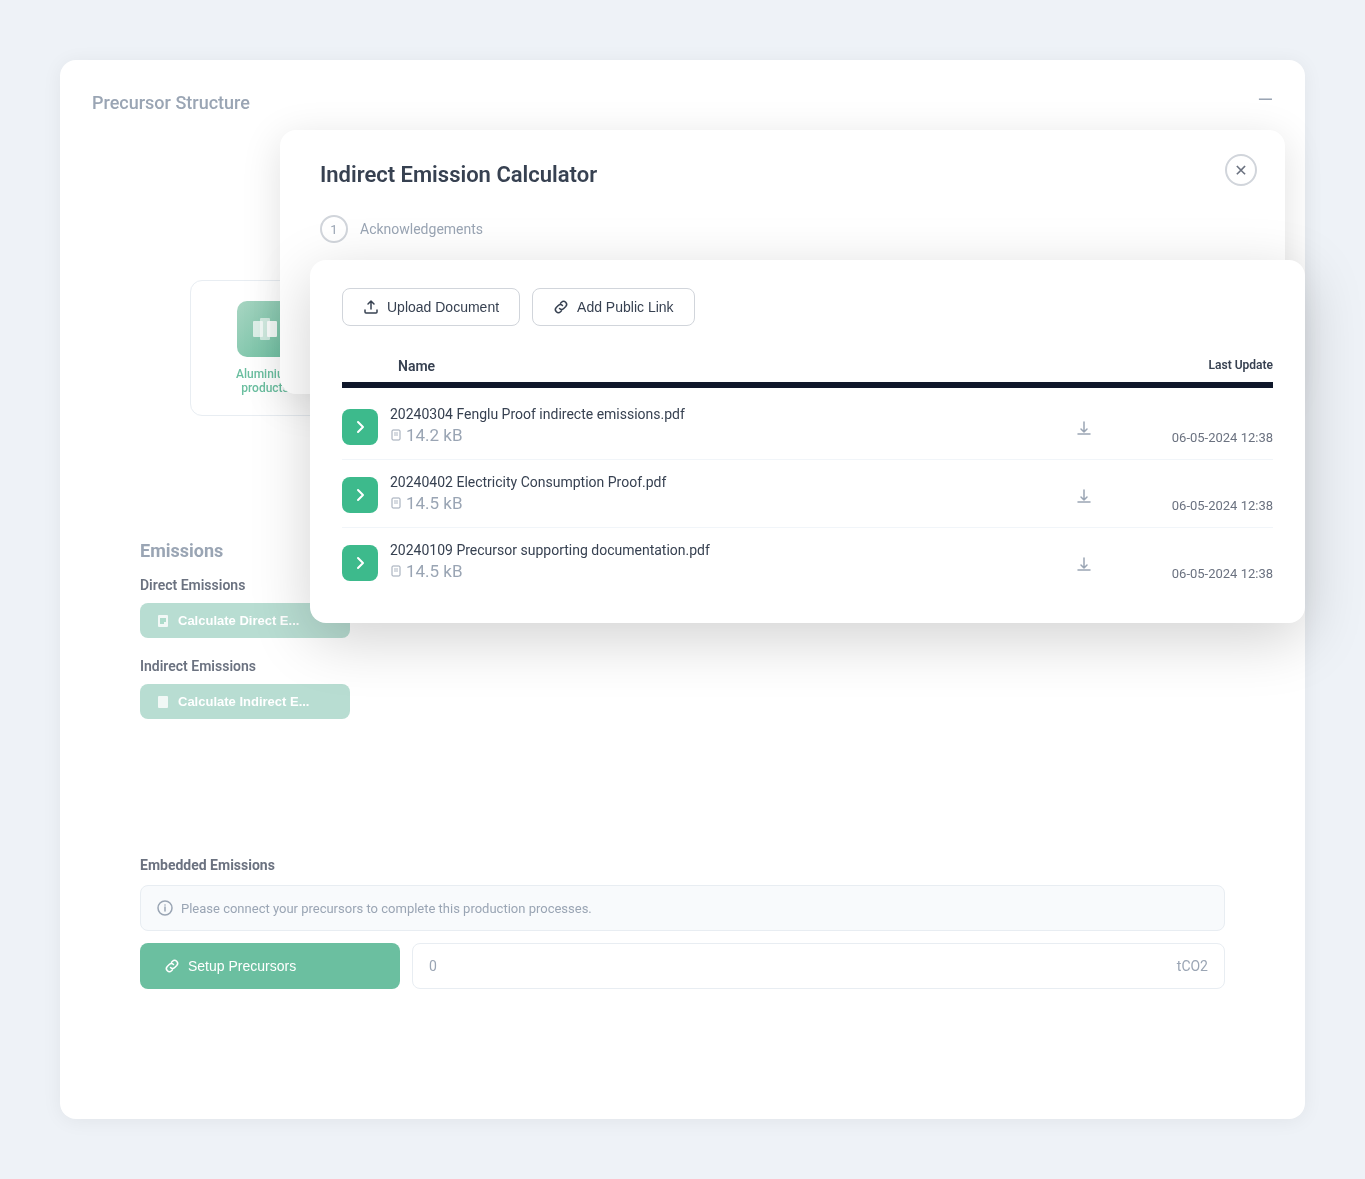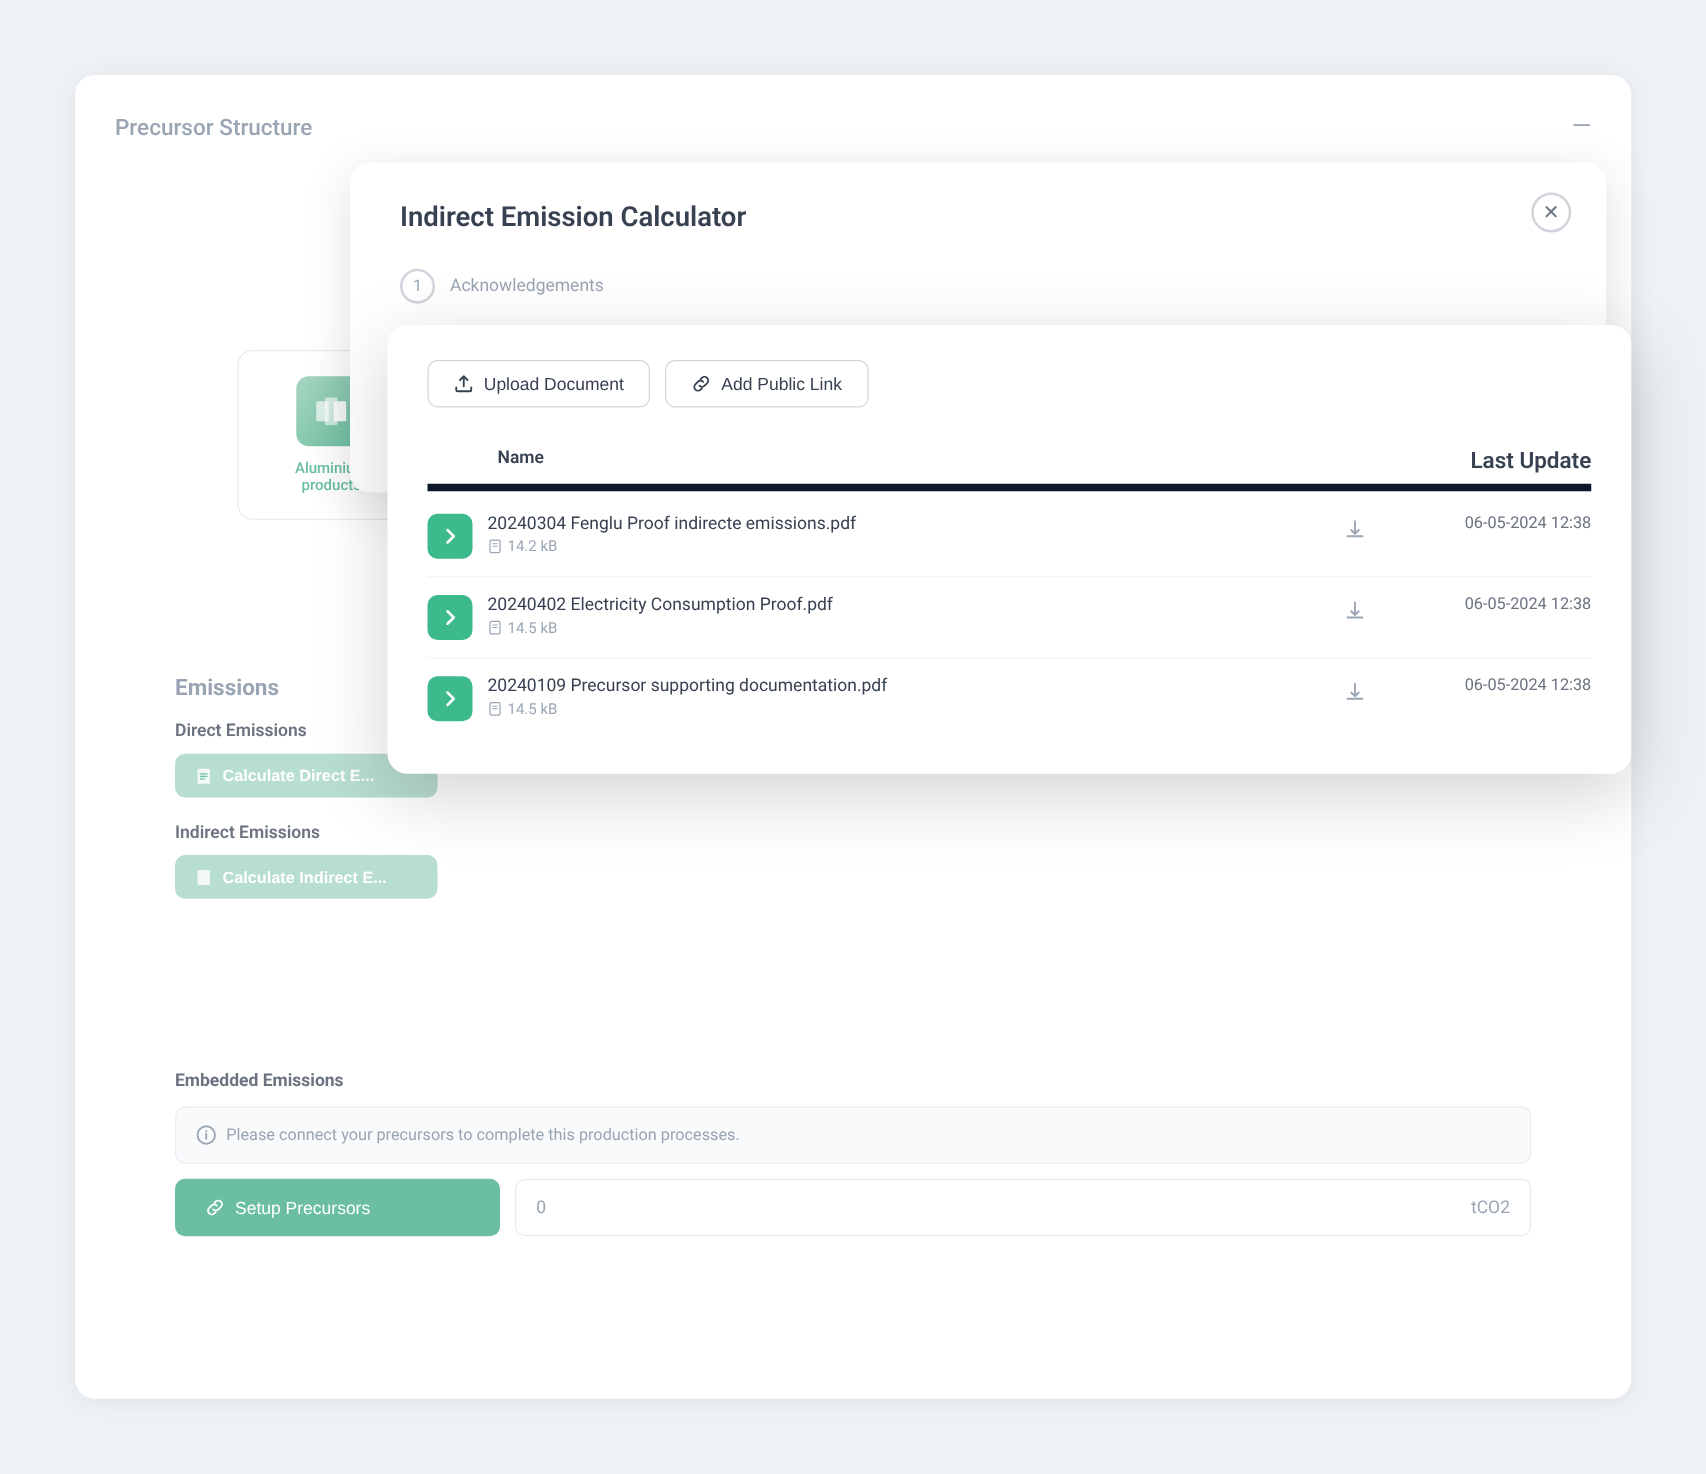--- a/index.html
+++ b/index.html
@@ -373,30 +373,30 @@
 
     .file-table-header .col-name {
       font-size: 14px;
       font-weight: 600;
       color: #374151;
       flex: 1;
       padding-left: 56px;
     }
 
     .file-table-header .col-update {
-      font-size: 18px;
+      font-size: 12px;
       font-weight: 600;
       color: #374151;
       width: 180px;
       text-align: right;
     }
 
     .file-row {
       display: flex;
-      align-items: flex-start;
+      align-items: flex-end;
       padding: 14px 0;
       border-bottom: 1px solid #f1f5f9;
       gap: 12px;
     }
 
     .file-row:last-child {
       border-bottom: none;
     }
 
     .file-arrow-btn {
@@ -421,21 +421,21 @@
       flex: 1;
     }
 
     .file-name {
       font-size: 14px;
       color: #374151;
       margin-bottom: 3px;
     }
 
     .file-size {
-      font-size: 12px;
+      font-size: 17px;
       color: #9aa5b4;
       display: flex;
       align-items: center;
       gap: 4px;
     }
 
     .download-btn {
       background: none;
       border: none;
       cursor: pointer;

